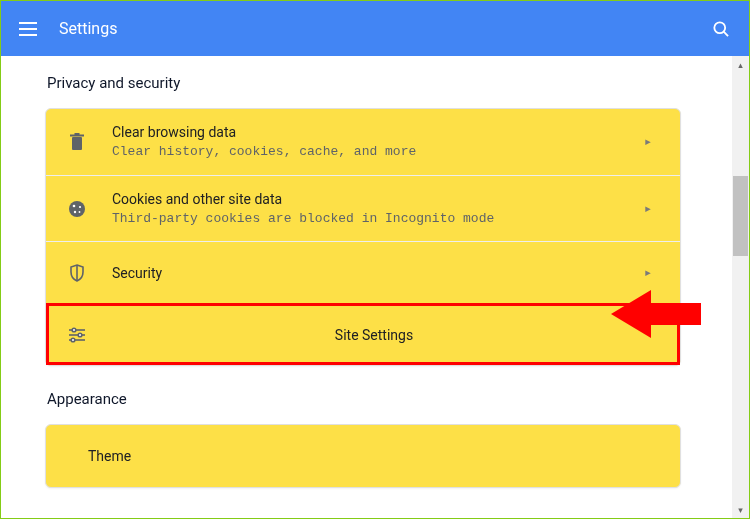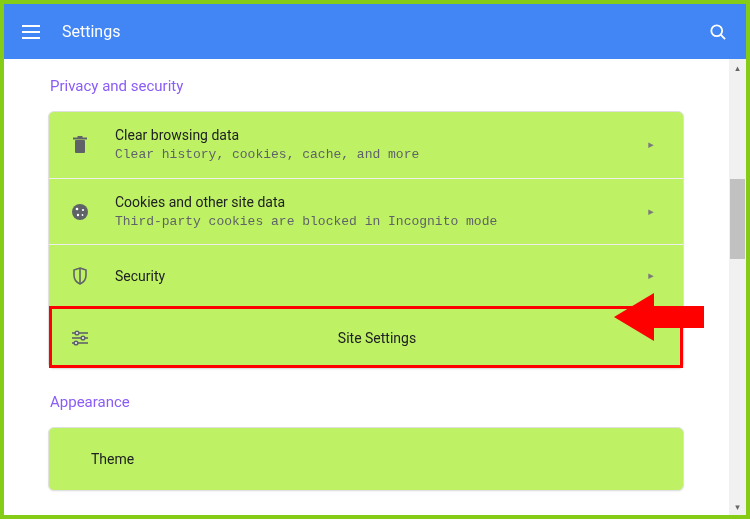--- a/index.html
+++ b/index.html
@@ -1,35 +1,35 @@
 <!DOCTYPE html>
 <html><head>
 <meta charset="utf-8">
 <style>
   * { box-sizing: border-box; margin: 0; padding: 0; }
   html, body { width: 750px; height: 519px; overflow: hidden; font-family: Roboto, Arial, sans-serif; background: #fff; }
-  .frame { width: 750px; height: 519px; border: 4px solid #84cc16; position: relative; background: #fff; }
+  .frame { width: 750px; height: 519px; border: 1px solid #84cc16; position: relative; background: #fff; }
   .header {
     height: 55px; background: #4285f4; color: #fff;
     display: flex; align-items: center; padding: 0 18px;
   }
   .hamburger { width: 18px; height: 14px; display: flex; flex-direction: column; justify-content: space-between; cursor: pointer; }
   .hamburger span { display: block; height: 2px; background: #fff; width: 100%; }
   .header-title { margin-left: 22px; font-size: 16px; font-weight: 400; }
   .search-btn { margin-left: auto; cursor: pointer; }
   .search-btn svg { display: block; }
 
   .content { position: absolute; top: 55px; bottom: 0; left: 0; right: 18px; overflow: hidden; padding: 18px 0 0 44px; }
   .scrollbar { position: absolute; top: 55px; bottom: 0; right: 0; width: 17px; background: #f1f1f1; }
   .scroll-arrow { width: 17px; height: 17px; display: flex; align-items: center; justify-content: center; font-size: 9px; color: #666; }
   .scroll-thumb { position: absolute; left: 1px; width: 15px; background: #c1c1c1; top: 120px; height: 80px; border-radius: 0; }
 
-  .section-title { font-size: 15px; color: #8b5cf6; margin: 0 0 16px 2px; font-weight: 400; }
+  .section-title { font-size: 15px; color: #0f172a; margin: 0 0 16px 2px; font-weight: 400; }
   .card {
-    width: 636px; background: #bef264; border: 1px solid #e0e0e0; border-radius: 6px;
+    width: 636px; background: #fde047; border: 1px solid #e0e0e0; border-radius: 6px;
     box-shadow: 0 1px 2px rgba(0,0,0,0.05); margin-bottom: 24px;
   }
   .row {
     display: flex; align-items: center; padding: 14px 20px 14px 20px;
     border-top: 1px solid #eee; cursor: pointer; position: relative; min-height: 62px;
   }
   .row:first-child { border-top: none; }
   .row-icon { width: 22px; display: flex; justify-content: center; color: #5f6368; flex-shrink: 0; }
   .row-icon svg { display: block; }
   .row-text { margin-left: 24px; flex: 1; min-width: 0; }

